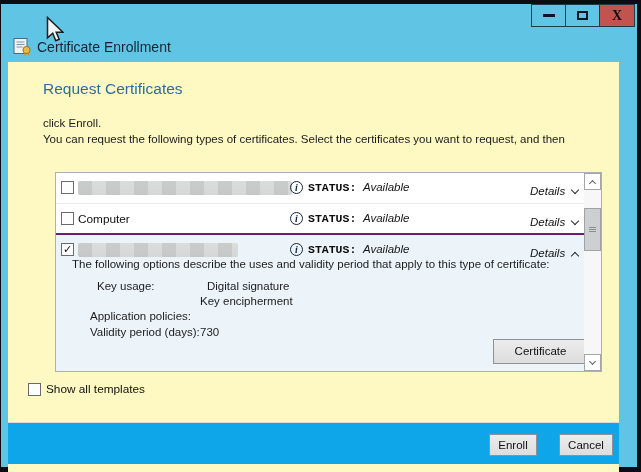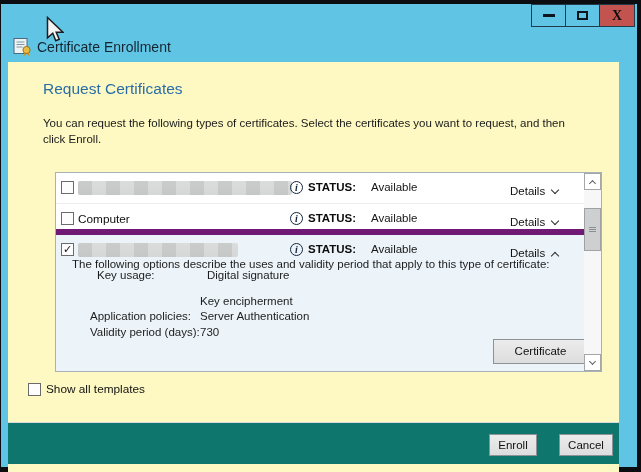--- a/index.html
+++ b/index.html
@@ -47,21 +47,21 @@
   .page-heading { position:absolute; left:35px; top:18px; font-size:15.5px; font-weight:normal; color:#2a6da5; }
   .intro { position:absolute; left:35px; top:54px; font-size:11.5px; color:#1a1a1a; line-height:15.5px; white-space:nowrap; }
 
   
   .template-list {
     position:absolute; left:47px; top:110px; width:547px; height:200px;
     border:1px solid #a7b2b8; background:#ffffff;
   }
   .row { position:absolute; left:0; width:528px; }
   .row-1 { top:0; height:31px; border-bottom:1px solid #ededed; }
-  .row-2 { top:31px; height:31px; border-bottom:6px solid #701a75; }
+  .row-2 { top:31px; height:31px; border-bottom:2px solid #701a75; }
   .row-3 { top:62px; height:136px; background:#ecf4fa; }
 
   .cbx {
     position:absolute; left:5px; top:8px; width:13px; height:13px;
     border:1px solid #6b6b6b; background:#fdfdfd;
     font-size:11px; line-height:11px; text-align:center; color:#111; font-weight:bold;
     cursor:default;
   }
   .row-name { position:absolute; left:22px; top:8px; font-size:11.8px; color:#101010; }
   .redacted {
@@ -73,34 +73,34 @@
   .redacted.w1 { width:214px; }
   .redacted.w3 { width:160px; }
 
   .info-icon {
     position:absolute; left:234px; top:8px; width:13px; height:13px;
     border:1px solid #13263e; border-radius:50%;
     font-family:"Liberation Serif","DejaVu Serif",serif;
     font-style:italic; font-weight:bold; font-size:10px; line-height:11px;
     text-align:center; color:#13263e;
   }
-  .status-label { position:absolute; left:252px; top:8px; font-size:11.5px; font-weight:bold; color:#0d0d0d; }
-  .status-value { position:absolute; left:315px; top:8px; font-size:11.5px; color:#161616; }
-
-  .details-ctl { position:absolute; left:454px; top:8px; width:52px; cursor:default; }
+  .status-label { position:absolute; left:252px; top:8px; font-size:11.5px; font-weight:bold; color:#0d0d0d;font-family:Liberation Mono, monospace; }
+  .status-value { position:absolute; left:307px; top:8px; font-size:11.5px; color:#161616;font-style:italic; }
+
+  .details-ctl { position:absolute; left:474px; top:8px; width:52px; cursor:default;font-style:italic; }
   .details-label { font-size:11.5px; color:#111; }
   .chev { display:inline-block; width:6px; height:6px; border-right:1.4px solid #2a2a2a; border-bottom:1.4px solid #2a2a2a; margin-left:7px; }
   .chev.down { transform:rotate(45deg); vertical-align:2px; }
   .chev.up   { transform:rotate(225deg); vertical-align:-2px; }
 
   
   .exp-intro { position:absolute; left:16px; top:23px; font-size:11.5px; color:#1c1c1c; white-space:nowrap; }
   .fld-label { position:absolute; left:34px; font-size:11.5px; color:#1c1c1c; }
   .fld-value { position:absolute; left:144px; font-size:11.5px; color:#1c1c1c; }
-  .y1 { top:34px;padding-left:7px; } .y2 { top:60px;text-align:center; } .y3 { top:75px; } .y4 { top:91px; }
+  .y1 { top:45px;padding-left:7px; } .y2 { top:60px;text-align:center; } .y3 { top:75px; } .y4 { top:91px; }
 
   .btn {
     background:linear-gradient(#ececec,#dddddd);
     border:1px solid #8c9296; font-size:11.5px; color:#111;
     text-align:center; cursor:default;
     font-family:"Liberation Sans","DejaVu Sans",sans-serif;
   }
   .properties-btn { position:absolute; left:437px; top:104px; width:95px; height:25px; line-height:23px; }
 
   
@@ -121,21 +121,21 @@
   .sb-grip { width:7px; height:5px; background:repeating-linear-gradient(to bottom,#8a8f93 0 1px,transparent 1px 2px); }
 
   
   .show-all { position:absolute; left:20px; top:321px; display:flex; align-items:flex-start; cursor:default; }
   .show-all .cbx2 { width:13px; height:13px; border:1px solid #6b6b6b; background:#fdfdfd; margin-right:5px; }
   .show-all-label { font-size:11.8px; color:#111; line-height:13px; }
 
   
   .footer {
     position:absolute; left:8px; top:418px; width:611px; height:42px;
-    background:#0f766e; border-top:1px solid #dadada;
+    background:#0ea5e9; border-top:1px solid #dadada;
   }
   .enroll-btn { position:absolute; left:481px; top:11px; width:48px; height:22px; line-height:20px; }
   .cancel-btn { position:absolute; left:551px; top:11px; width:54px; height:22px; line-height:20px; }
 </style>
 </head>
 <body>
 
 <div class="stage">
 
   <div class="window-frame">
@@ -166,22 +166,22 @@
 
     <svg class="cursor" style="left:45px; top:12px;" width="18" height="27" viewBox="0 0 12 18">
       <polygon points="1,1 1,14.5 4.5,11.5 6.5,16.5 8.8,15.5 6.8,10.8 11.3,10.8" fill="#f4f4f4" stroke="#1d1d1d" stroke-width="1"></polygon>
     </svg>
 
     <div class="content" style="left:7px; top:58px;">
 
       <h1 class="page-heading">Request Certificates</h1>
 
       <div class="intro">
+        <div>click Enroll.</div>
         <div>You can request the following types of certificates. Select the certificates you want to request, and then</div>
-        <div>click Enroll.</div>
       </div>
 
       <div class="template-list">
 
         <div class="row row-1">
           <div class="cbx"></div>
           <div class="redacted w1"></div>
           <span class="info-icon">i</span>
           <span class="status-label">STATUS:</span>
           <span class="status-value">Available</span>
@@ -211,21 +211,20 @@
             <span class="details-label">Details</span><span class="chev up"></span>
           </div>
 
           <div class="exp-intro">The following options describe the uses and validity period that apply to this type of certificate:</div>
 
           <span class="fld-label y1">Key usage:</span>
           <span class="fld-value y1">Digital signature</span>
           <span class="fld-value y2">Key encipherment</span>
 
           <span class="fld-label y3">Application policies:</span>
-          <span class="fld-value y3">Server Authentication</span>
 
           <span class="fld-label y4">Validity period (days):</span>
           <span class="fld-value y4">730</span>
 
           <button class="btn properties-btn">Certificate</button>
         </div>
 
         <div class="scrollbar">
           <div class="sb-btn sb-up">
             <span class="sb-chev up"></span>

